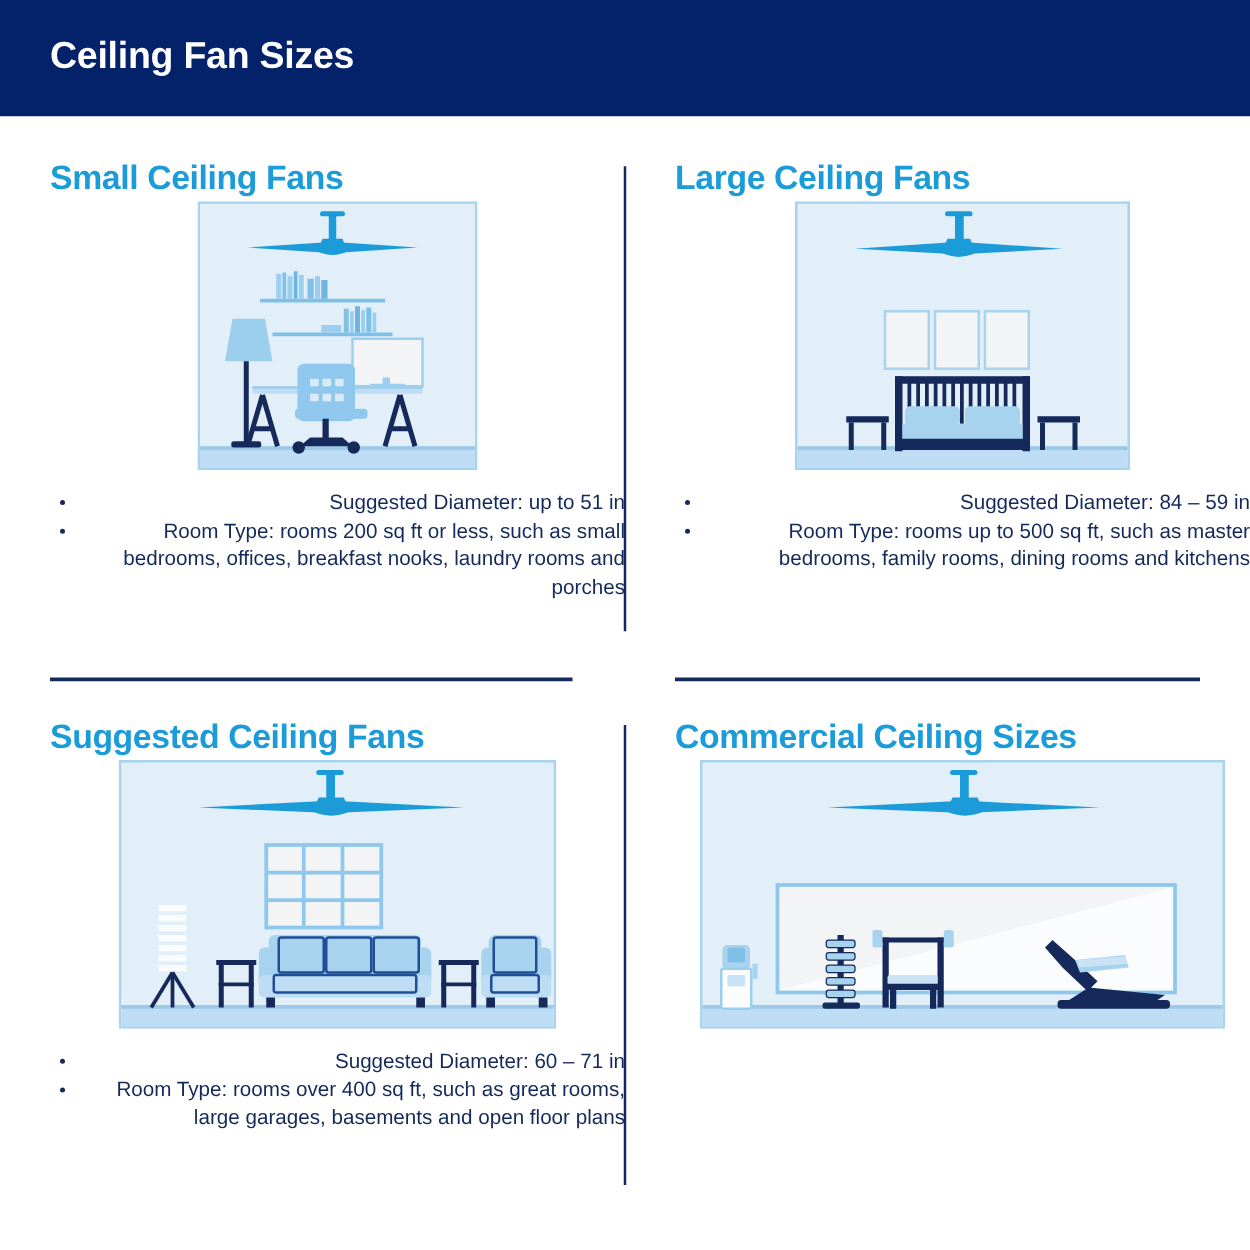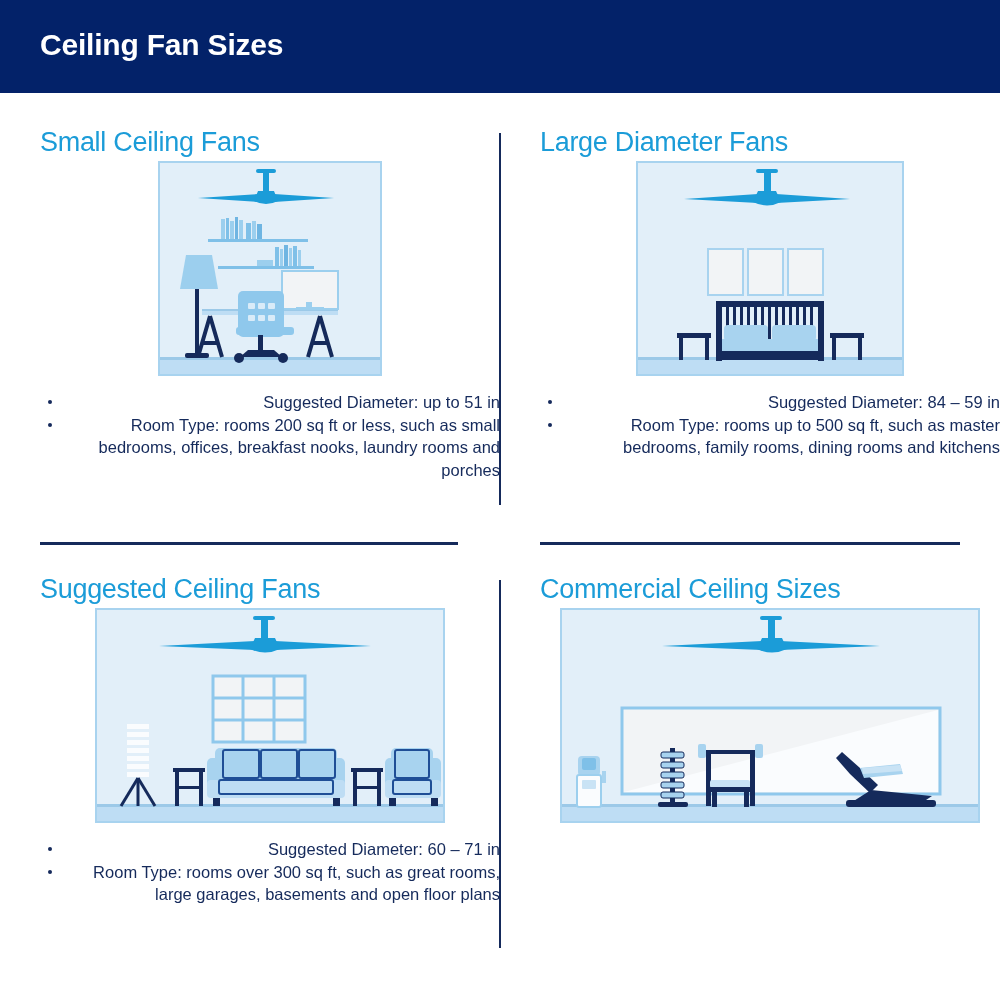--- a/index.html
+++ b/index.html
@@ -45,21 +45,21 @@
     position: absolute;
     width: 460px;
   }
   .panel-tl { left: 40px;  top: 125px; }
   .panel-tr { left: 540px; top: 125px; }
   .panel-bl { left: 40px;  top: 572px; }
   .panel-br { left: 540px; top: 572px; }
 
   .panel-heading {
     font-size: 27px;
-    font-weight: normal;
+    font-weight: bold;
     color: #1B9CD8;
     letter-spacing: -0.3px;
     line-height: 34px;
     margin: 0 0 0 0;
     height: 36px;
     white-space: nowrap;
   }
 
   .illus-wrap {
     position: relative;
@@ -207,21 +207,21 @@
       </svg>
     </div>
 
     <ul class="bullet-list">
       <li>Suggested Diameter: up to 51 in</li>
       <li>Room Type: rooms 200 sq ft or less, such as small bedrooms, offices, breakfast nooks, laundry rooms and porches</li>
     </ul>
   </div>
 
   <div class="panel panel-tr">
-    <div class="panel-heading">Large Diameter Fans</div>
+    <div class="panel-heading">Large Ceiling Fans</div>
 
     <div class="illus-wrap">
       <svg width="268" height="215" viewBox="0 0 268 215">
         <rect x="1" y="1" width="266" height="213" fill="#E2EFF9" stroke="#A8D3EF" stroke-width="2"></rect>
         <rect x="2" y="196" width="264" height="17" fill="#BEDDF4"></rect>
         <rect x="2" y="196" width="264" height="3" fill="#9CC9E8"></rect>
 
         <g>
           <rect x="120" y="8" width="22" height="4" rx="2" fill="#1B9CD8"></rect>
           <rect x="128" y="10" width="7" height="22" fill="#1B9CD8"></rect>
@@ -366,21 +366,21 @@
             <rect x="298" y="172" width="38" height="14" rx="2"></rect>
           </g>
           <rect x="294" y="190" width="7" height="8" fill="#152A5B"></rect>
           <rect x="336" y="190" width="7" height="8" fill="#152A5B"></rect>
         </g>
       </svg>
     </div>
 
     <ul class="bullet-list">
       <li>Suggested Diameter: 60 – 71 in</li>
-      <li>Room Type: rooms over 300 sq ft, such as great rooms, large garages, basements and open floor plans</li>
+      <li>Room Type: rooms over 400 sq ft, such as great rooms, large garages, basements and open floor plans</li>
     </ul>
   </div>
 
   <div class="panel panel-br">
     <div class="panel-heading">Commercial Ceiling Sizes</div>
 
     <div class="illus-wrap">
       <svg width="420" height="215" viewBox="0 0 420 215">
         <rect x="1" y="1" width="418" height="213" fill="#E2EFF9" stroke="#A8D3EF" stroke-width="2"></rect>
         <rect x="2" y="196" width="416" height="17" fill="#BEDDF4"></rect>

